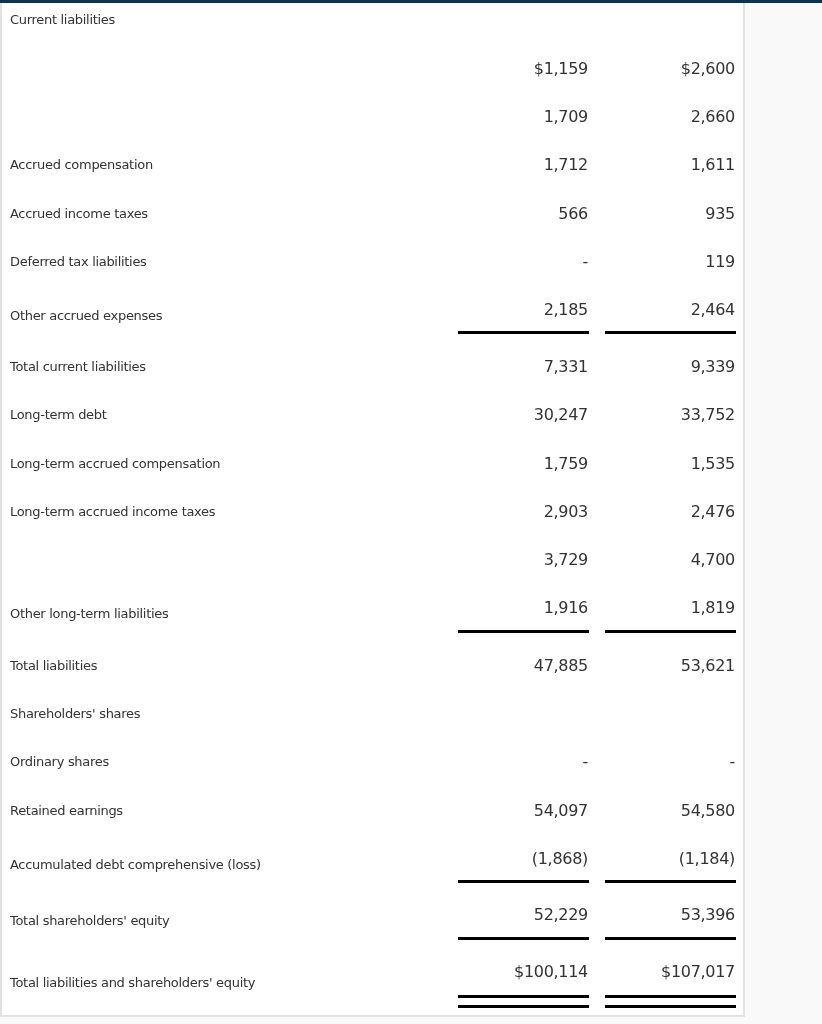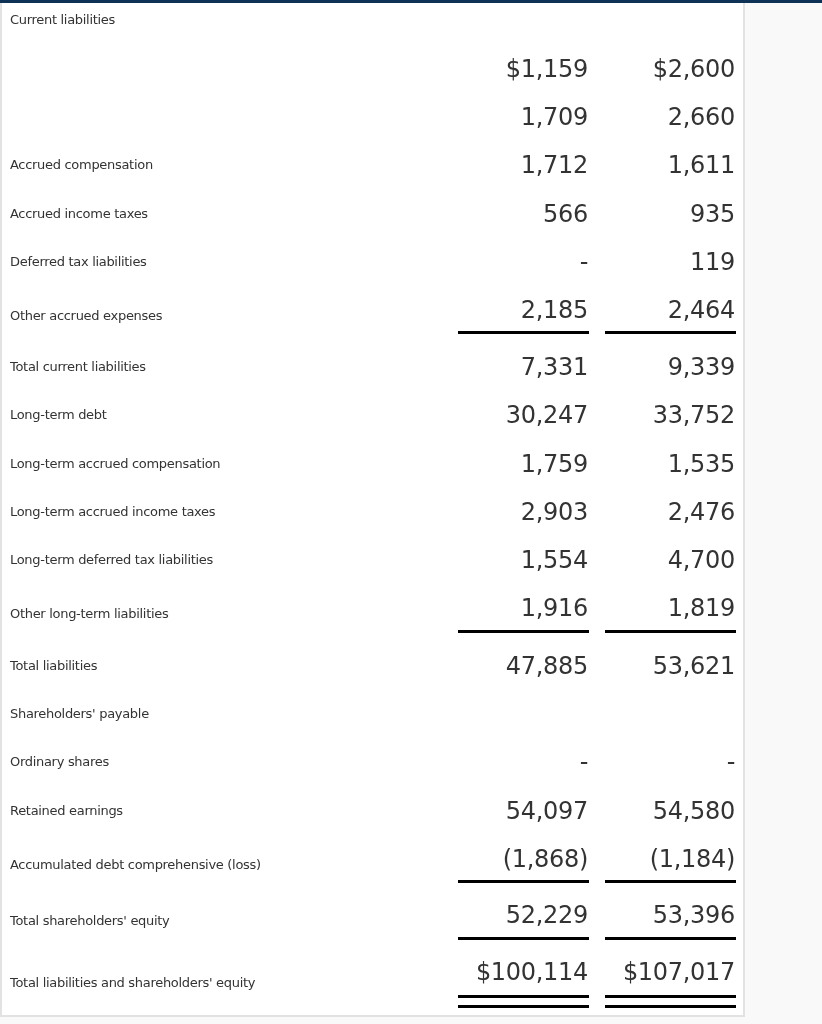--- a/index.html
+++ b/index.html
@@ -20,21 +20,21 @@
     box-sizing: border-box;
   }
   .row { position: absolute; left: 0; width: 745px; height: 24px; }
   .label {
     position: absolute; left: 10px; top: 0;
     font-size: 13px; line-height: 24px; white-space: nowrap;
     letter-spacing: -0.3px;
   }
   .val {
     position: absolute; top: 0; width: 130px; text-align: right;
-    font-size: 24px; line-height: 24px; letter-spacing: -0.3px;
+    font-size: 16px; line-height: 24px; letter-spacing: -0.3px;
   }
   .v1 { left: 458px; }
   .v2 { left: 605px; }
   .rule { position: absolute; height: 3px; background: #000; width: 131px; }
   .r1 { left: 458px; }
   .r2 { left: 605px; }
 </style>
 </head>
 <body>
 
@@ -90,39 +90,38 @@
     <span class="label">Long-term accrued compensation</span>
     <span class="val v1">1,759</span>
     <span class="val v2">1,535</span>
   </div>
   <div class="row" style="top:500px">
     <span class="label">Long-term accrued income taxes</span>
     <span class="val v1">2,903</span>
     <span class="val v2">2,476</span>
   </div>
   <div class="row" style="top:548px">
-    <span class="label">Long-term deferred tax liabilities</span>
-    <span class="val v1">1,554</span>
+    <span class="val v1">3,729</span>
     <span class="val v2">4,700</span>
   </div>
   <div class="row" style="top:602px">
     <span class="label">Other long-term liabilities</span>
     <span class="val v1" style="top:-6px">1,916</span>
     <span class="val v2" style="top:-6px">1,819</span>
   </div>
   <div class="rule r1" style="top:630px"></div>
   <div class="rule r2" style="top:630px"></div>
 
   <div class="row" style="top:654px">
     <span class="label">Total liabilities</span>
     <span class="val v1">47,885</span>
     <span class="val v2">53,621</span>
   </div>
   <div class="row" style="top:702px">
-    <span class="label">Shareholders' payable</span>
+    <span class="label">Shareholders' shares</span>
   </div>
   <div class="row" style="top:750px">
     <span class="label">Ordinary shares</span>
     <span class="val v1">-</span>
     <span class="val v2">-</span>
   </div>
   <div class="row" style="top:799px">
     <span class="label">Retained earnings</span>
     <span class="val v1">54,097</span>
     <span class="val v2">54,580</span>

